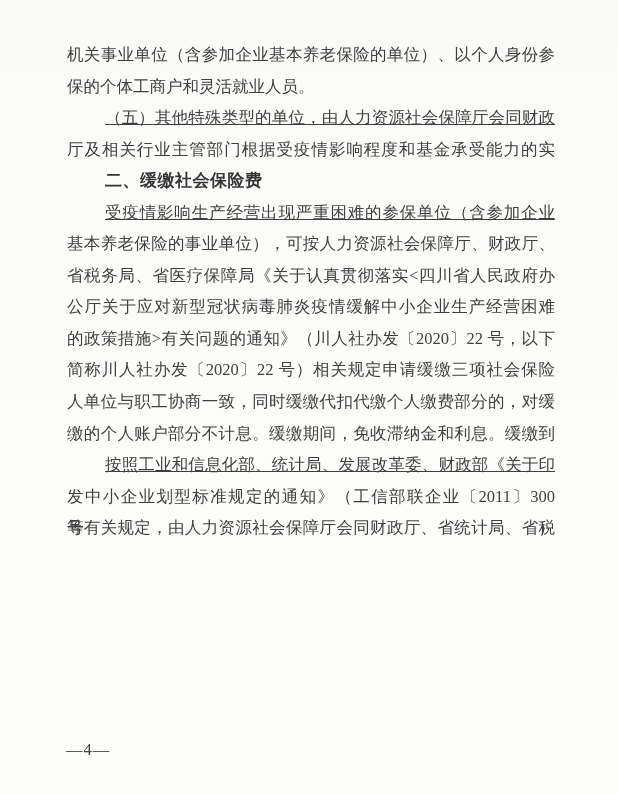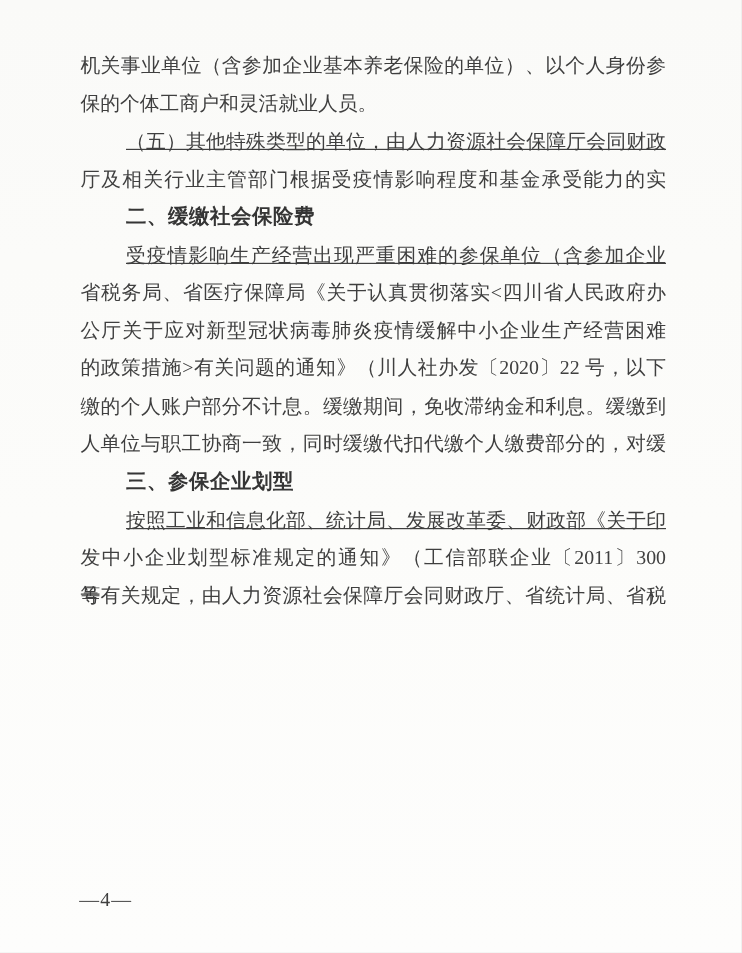--- a/index.html
+++ b/index.html
@@ -56,27 +56,28 @@
 
     <div class="ln">机关事业单位（含参加企业基本养老保险的单位）、以个人身份参</div>
     <div class="ln end">保的个体工商户和灵活就业人员。</div>
 
     <div class="ln first">（五）其他特殊类型的单位，由人力资源社会保障厅会同财政</div>
     <div class="ln">厅及相关行业主管部门根据受疫情影响程度和基金承受能力的实</div>
 
     <div class="head">二、缓缴社会保险费</div>
 
     <div class="ln first">受疫情影响生产经营出现严重困难的参保单位（含参加企业</div>
+    <div class="ln">基本养老保险的事业单位），可按人力资源社会保障厅、财政厅、</div>
     <div class="ln">省税务局、省医疗保障局《关于认真贯彻落实&lt;四川省人民政府办</div>
     <div class="ln">公厅关于应对新型冠状病毒肺炎疫情缓解中小企业生产经营困难</div>
     <div class="ln">的政策措施&gt;有关问题的通知》（川人社办发〔2020〕22 号，以下</div>
+    <div class="ln">简称川人社办发〔2020〕22 号）相关规定申请缓缴三项社会保险</div>
+    <div class="ln">人单位与职工协商一致，同时缓缴代扣代缴个人缴费部分的，对缓</div>
     <div class="ln">缴的个人账户部分不计息。缓缴期间，免收滞纳金和利息。缓缴到</div>
-    <div class="ln">人单位与职工协商一致，同时缓缴代扣代缴个人缴费部分的，对缓</div>
 
-    <div class="head">三、参保企业划型</div>
 
     <div class="ln first">按照工业和信息化部、统计局、发展改革委、财政部《关于印</div>
     <div class="ln">发中小企业划型标准规定的通知》（工信部联企业〔2011〕300 号）</div>
     <div class="ln">等有关规定，由人力资源社会保障厅会同财政厅、省统计局、省税</div>
 
   </div>
 
   <div class="page-num">—4—</div>
 </div>
 

